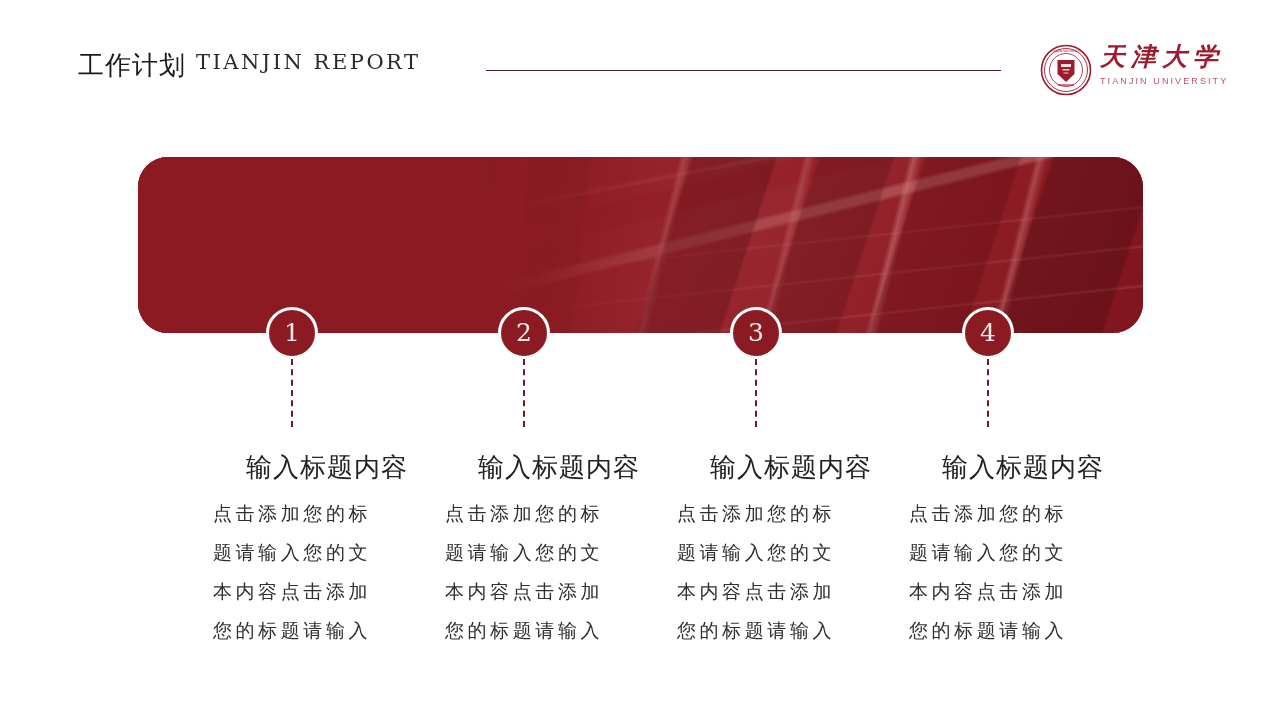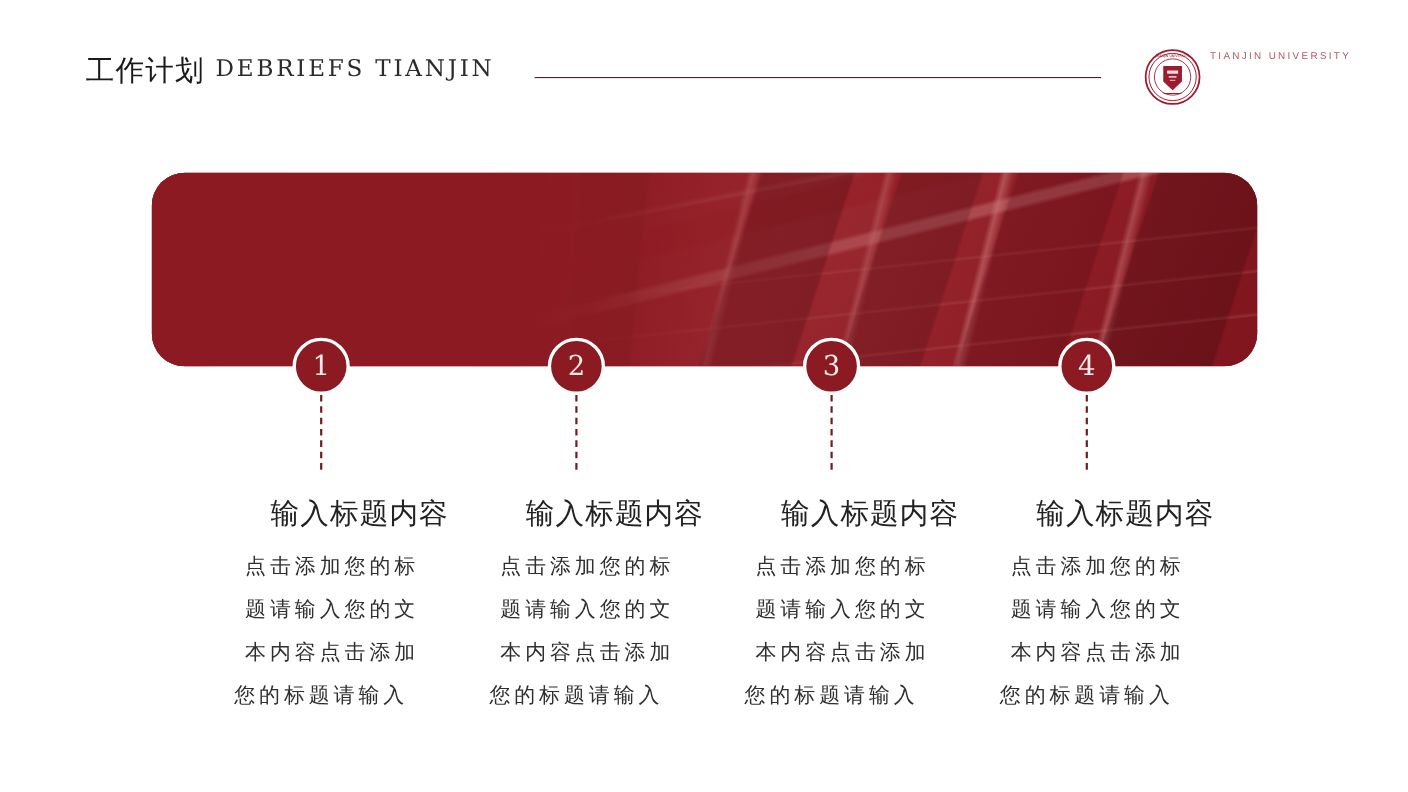--- a/index.html
+++ b/index.html
@@ -196,37 +196,37 @@
     font-size: 26px;
     color: #222222;
     letter-spacing: 1px;
     line-height: 36px;
     white-space: nowrap;
     text-align: right;
   }
   .step-desc {
     margin: 11px auto 0;
     width: 178px;
-    font-family: Liberation Sans, sans-serif;
+    font-family: Liberation Mono, monospace;
     font-size: 19px;
     color: #2f2f2f;
     line-height: 39px;
     letter-spacing: 3.6px;
-    text-align: right;
+    text-align: center;
     text-align-last: center;
   }
 </style>
 </head>
 <body>
 
 <div class="slide-header">
 
   <div class="title-block">
     <span class="title-cn">工作计划</span>
-    <span class="title-en">DEBRIEFS TIANJIN</span>
+    <span class="title-en">TIANJIN REPORT</span>
   </div>
 
   <div class="header-rule"></div>
 
   <div class="logo">
     <span class="logo-seal">
       <svg width="52" height="52" viewBox="0 0 52 52" aria-hidden="true">
         <circle cx="26" cy="26" r="24.5" fill="none" stroke="#9d1b2f" stroke-width="1.6"></circle>
         <circle cx="26" cy="26" r="21.5" fill="none" stroke="#9d1b2f" stroke-width="0.9"></circle>
         <circle cx="26" cy="26" r="16.5" fill="none" stroke="#9d1b2f" stroke-width="0.8"></circle>
@@ -234,20 +234,21 @@
         <path d="M21 20 h10 v3 h-10 z" fill="#ffffff" opacity="0.85"></path>
         <path d="M22.5 25 h7 v1.6 h-7 z" fill="#ffffff" opacity="0.7"></path>
         <path d="M23.5 28.4 h5 v1.3 h-5 z" fill="#ffffff" opacity="0.6"></path>
         <path d="M18 41 h16" stroke="#9d1b2f" stroke-width="1.1" fill="none"></path>
         <g fill="#9d1b2f" font-size="3" font-family="DejaVu Sans, sans-serif">
           <text x="26" y="8.2" text-anchor="middle">TIANJIN UNIVERSITY</text>
         </g>
       </svg>
     </span>
     <div class="logo-text">
+      <div class="logo-cn">天津大学</div>
       <div class="logo-en">TIANJIN UNIVERSITY</div>
     </div>
   </div>
 </div>
 
 <div class="banner">
   <div class="banner-photo"></div>
   <div class="banner-veil"></div>
 </div>
 

